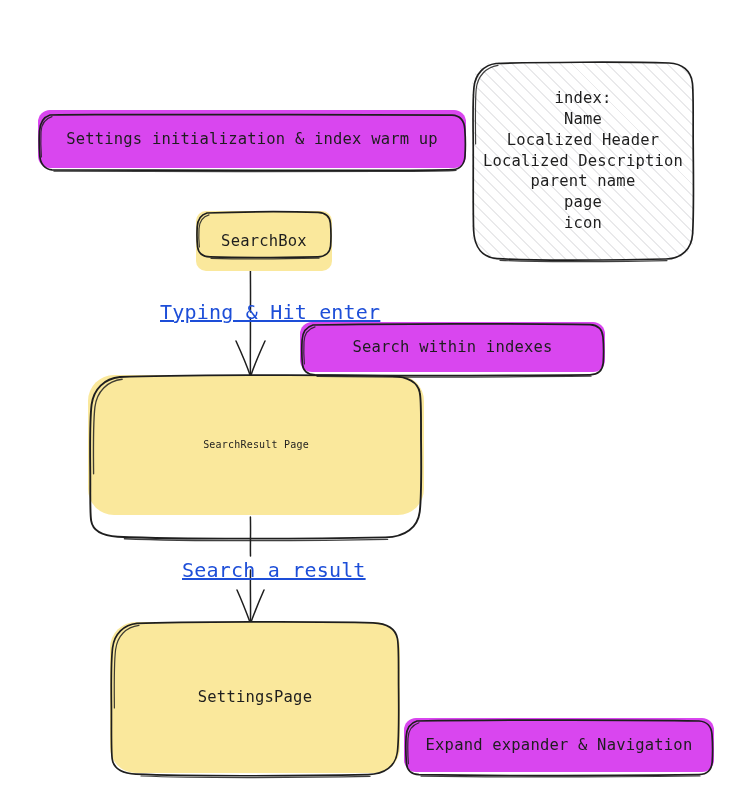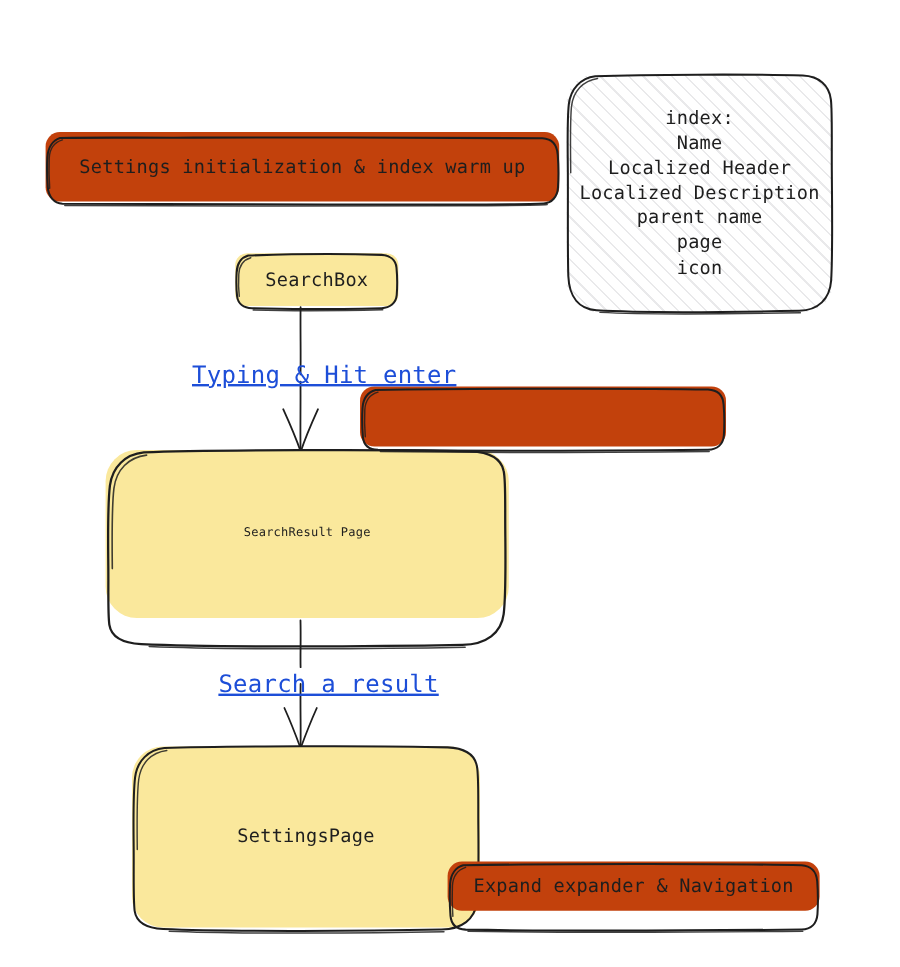--- a/index.html
+++ b/index.html
@@ -41,21 +41,21 @@
     letter-spacing: 0.2px;
   }
 
   
   .yellow {
     background: #fae89c;
   }
 
   
   .gray {
-    background: #c2410c;
+    background: #d946ef;
   }
 
   
   .hatched {
     background:
       repeating-linear-gradient(
         45deg,
         rgba(120,120,130,0.00) 0px,
         rgba(120,120,130,0.00) 7px,
         rgba(120,120,130,0.16) 7px,
@@ -79,41 +79,41 @@
     left: 38px;  top: 110px;  width: 428px; height: 58px;
     border-radius: 12px;
     font-size: 15.5px;
   }
   #node-index {
     left: 472px; top: 62px;  width: 222px; height: 198px;
     border-radius: 24px;
     font-size: 15.5px;
   }
   #node-searchbox {
-    left: 196px; top: 211px; width: 136px; height: 44px;
+    left: 196px; top: 211px; width: 136px; height: 60px;
     border-radius: 10px;
     font-size: 15.5px;
   }
   #node-search-within {
     left: 300px; top: 322px; width: 305px; height: 50px;
     border-radius: 12px;
     font-size: 15.5px;
   }
   #node-searchresult {
     left: 88px; top: 375px; width: 336px; height: 140px;
     border-radius: 26px;
     font-size: 10px;
   }
   #node-settingspage {
     left: 110px; top: 622px; width: 290px; height: 151px;
     border-radius: 26px;
     font-size: 15.5px;
   }
   #node-expand-expander {
-    left: 373px; top: 718px; width: 310px; height: 41px;
+    left: 404px; top: 718px; width: 310px; height: 54px;
     border-radius: 12px;
     font-size: 15.5px;
   }
 
   
   #node-index          { z-index: 5; }
   #node-settings-init  { z-index: 4; }
   #node-search-within  { z-index: 6; }
   #node-searchresult   { z-index: 3; }
   #node-settingspage   { z-index: 3; }
@@ -211,20 +211,21 @@
 
 <div class="node gray" id="node-search-within">
   <svg class="sketch-border" viewBox="0 0 317 62" preserveAspectRatio="none">
     <path class="hl" d="M19,9 C12.6,10.8 8.6,16.4 8.1,24 C7.6,32 7.8,41 8.4,48
                         C9,55 14,58.6 21,58.9 C90,59.9 220,59.5 296,58.8
                         C304,58.6 308.6,54 309.2,47 C309.8,38 309.6,28 309,21
                         C308.4,13.4 303.6,9 296,8.6 C230,7.4 90,7.9 19,9 Z"></path>
     <path class="hl2" d="M21,10.8 C14.2,12.8 10.4,18 10,25.6 C9.6,33.6 9.8,41 10.4,48"></path>
     <path class="hl2" d="M23,60.3 C94,61.3 224,60.9 297,60.2"></path>
   </svg>
+  <div class="node-label">Search within indexes</div>
 </div>
 
 <div class="node yellow" id="node-searchresult">
   <svg class="sketch-border" viewBox="0 0 312 152" preserveAspectRatio="none">
     <path class="hl" d="M34,7.2 C20,8.6 10.4,18 8.6,32 C6.8,47 7.2,70 7.4,92
                         C7.6,112 7,128 8.2,136 C9.6,145 18,149.6 32,150.4
                         C90,153 210,152.2 272,151 C290,150.6 301,142 302.8,128
                         C304.6,113 304.2,88 304,66 C303.8,44 304.4,28 302.8,21
                         C301,12 292,7 278,6.4 C220,4.8 76,5.4 34,7.2 Z"></path>
     <path class="hl2" d="M36,9.2 C22.6,10.8 13.4,20 11.6,34 C9.8,49 10.2,72 10.4,94"></path>

